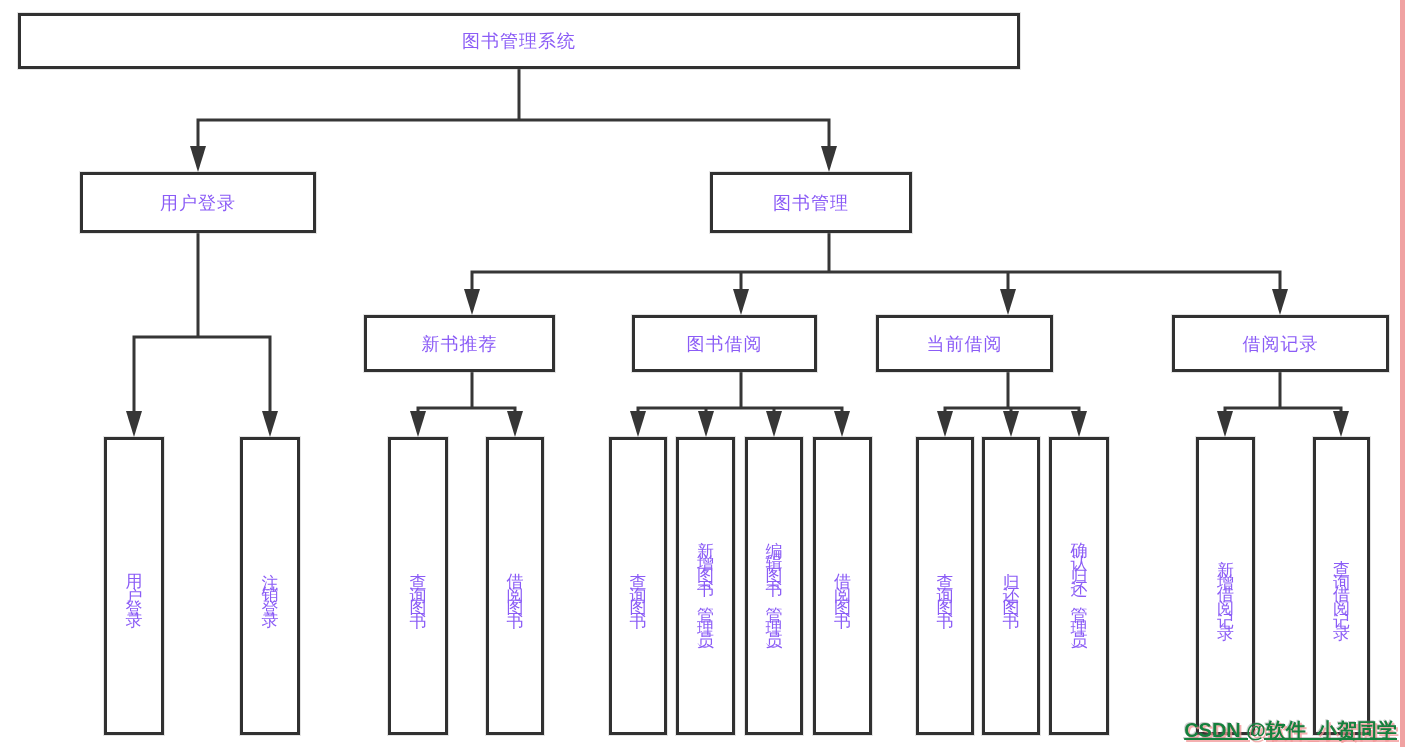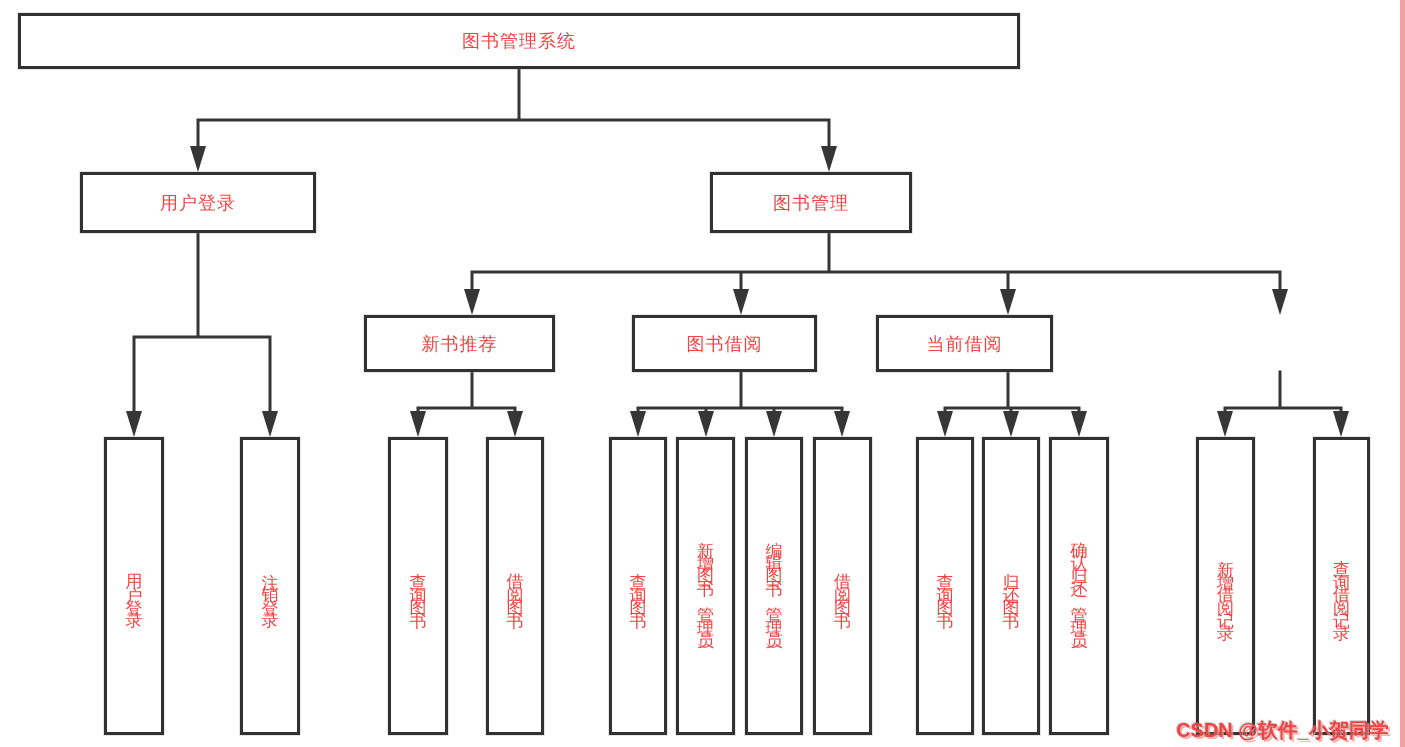--- a/index.html
+++ b/index.html
@@ -4,31 +4,32 @@
 <style>
   html,body{margin:0;padding:0;background:#ffffff;}
   .canvas{
     position:relative;width:1405px;height:747px;background:#ffffff;
     font-family:"Liberation Sans","DejaVu Sans",sans-serif;overflow:hidden;
   }
   svg.connectors{position:absolute;left:0;top:0;}
   .node{
     position:absolute;background:#ffffff;border:3px solid #313131;
     box-sizing:border-box;display:flex;align-items:center;justify-content:center;
-    color:#ef4444;box-shadow:0 0 0 1px rgba(150,150,150,0.25);
+    color:#8b5cf6;box-shadow:0 0 0 1px rgba(150,150,150,0.25);
   }
   .node.h span{font-size:18px;letter-spacing:1px;white-space:nowrap;}
   .node.v span{
     writing-mode:vertical-rl;text-orientation:mixed;
     font-size:17px;letter-spacing:13px;line-height:1;
   }
   .watermark{
-    position:absolute;right:16px;bottom:3px;font-size:20px;font-weight:bold;
-    color:#ef4444;white-space:nowrap;
+    position:absolute;right:8px;bottom:3px;font-size:20px;font-weight:bold;
+    color:#15803d;white-space:nowrap;
     text-shadow:2px 2px 0 rgba(242,150,150,0.75),-1px -1px 0 rgba(110,110,110,0.35);
+    text-decoration:underline;
   }
   .edge-strip{
     position:absolute;right:0;top:0;width:5px;height:747px;background:#f0a2a2;
   }
 </style>
 </head>
 <body>
 
 <div class="canvas">
 
@@ -78,20 +79,23 @@
 
   <div class="node h" style="left:364px;top:315px;width:191px;height:57px">
     <span>新书推荐</span>
   </div>
   <div class="node h" style="left:632px;top:315px;width:185px;height:57px">
     <span>图书借阅</span>
   </div>
   <div class="node h" style="left:876px;top:315px;width:177px;height:57px">
     <span>当前借阅</span>
   </div>
+  <div class="node h" style="left:1172px;top:315px;width:217px;height:57px">
+    <span>借阅记录</span>
+  </div>
 
   <div class="node v" style="left:104px;top:437px;width:60px;height:298px">
     <span>用户登录</span>
   </div>
   <div class="node v" style="left:240px;top:437px;width:60px;height:298px">
     <span>注销登录</span>
   </div>
 
   <div class="node v" style="left:388px;top:437px;width:60px;height:298px">
     <span>查询图书</span>

